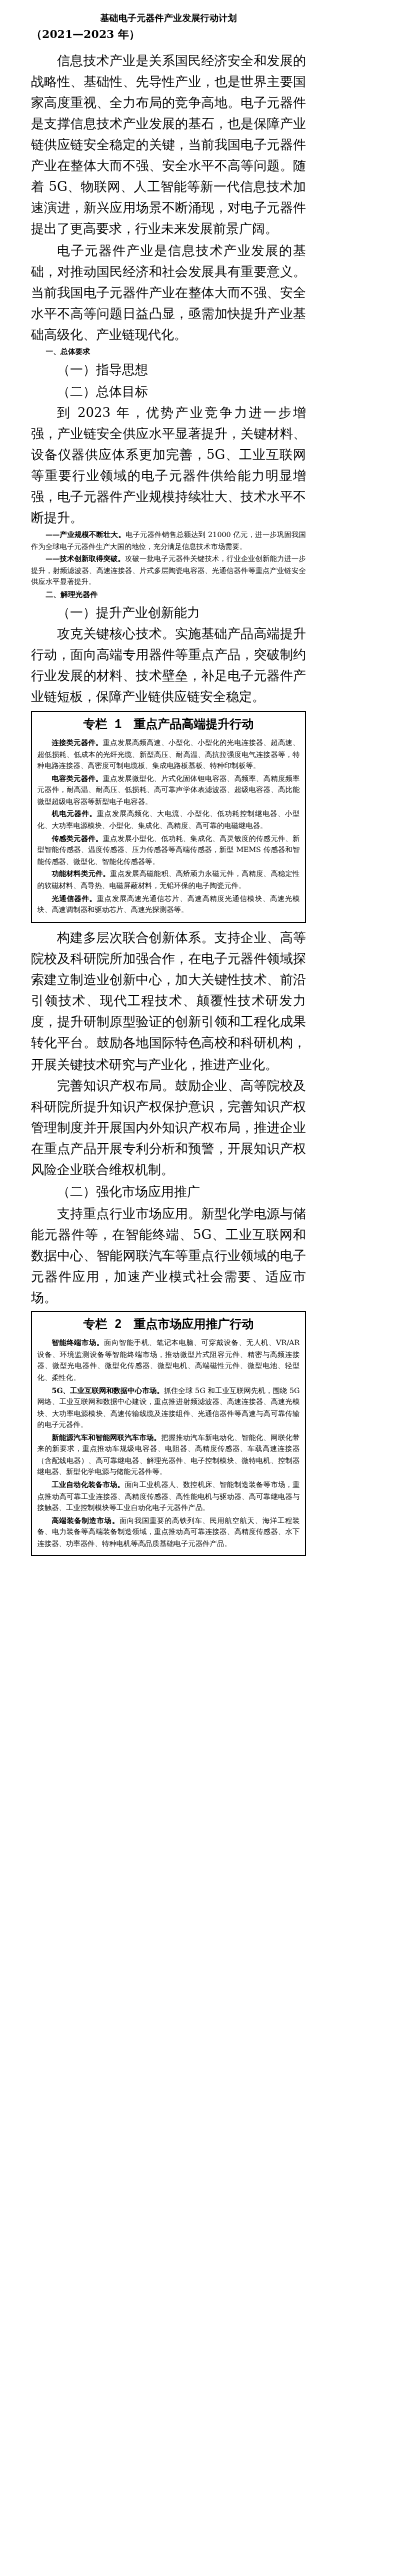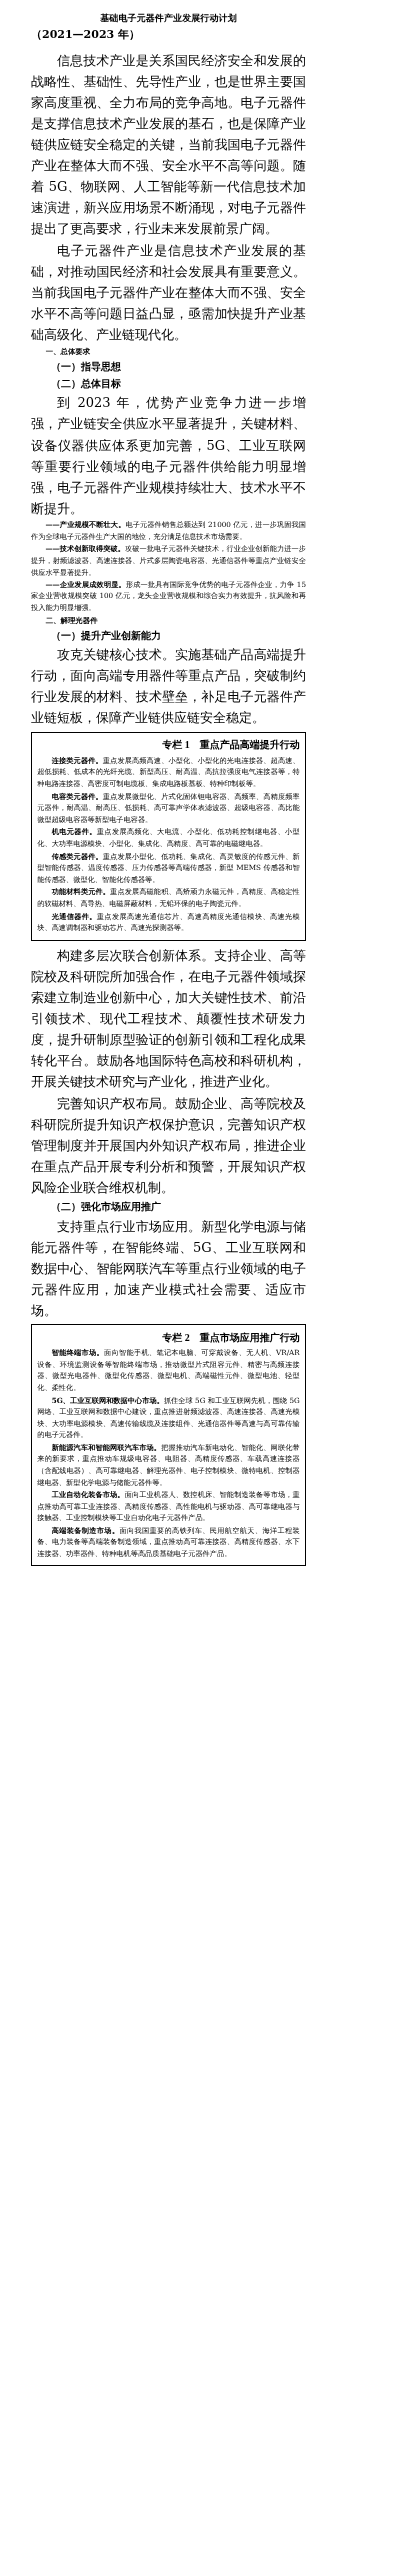--- a/index.html
+++ b/index.html
@@ -46,22 +46,22 @@
   p.h1 {
     font-family: "DejaVu Serif", "Liberation Serif", serif;
     font-size: 7.4px;
     font-weight: bold;
     line-height: 1.62;
     margin: 1.2px 0 0.6px 0;
     text-indent: 2em;
   }
   p.h2 {
     font-family: "DejaVu Serif", "Liberation Serif", serif;
-    font-size: 10px;
-    font-weight: bold;
+    font-size: 13px;
+    font-weight: normal;
     line-height: 1.62;
     margin: 0.6px 0 0.6px 0;
     text-indent: 2em;
   }
   p.h3 {
     font-family: "DejaVu Serif", "Liberation Serif", serif;
     font-size: 7.2px;
     line-height: 1.62;
     margin: 0 0 0.6px 0;
     text-align: justify;
@@ -70,24 +70,24 @@
   .lead {
     font-weight: bold;
   }
   .box {
     border: 0.6px solid #000000;
     box-sizing: border-box;
     margin: 3.5px 0 4.7px 0;
     padding: 3.5px 5.3px 4.7px 5.3px;
   }
   .box-title {
-    font-family: Liberation Serif, serif;
+    font-family: Liberation Mono, monospace;
     font-weight: bold;
-    font-size: 10px;
-    text-align: right;
+    font-size: 12px;
+    text-align: center;
     margin: 0.6px 0 2.9px 0;
     line-height: 1.5;
   }
   .box p {
     font-family: "DejaVu Serif", "Liberation Serif", serif;
     font-size: 7.2px;
     line-height: 1.6;
     margin: 0 0 1.2px 0;
     text-align: justify;
     text-indent: 2em;
@@ -108,21 +108,20 @@
   <p class="body">电子元器件产业是信息技术产业发展的基础，对推动国民经济和社会发展具有重要意义。当前我国电子元器件产业在整体大而不强、安全水平不高等问题日益凸显，亟需加快提升产业基础高级化、产业链现代化。</p>
 
   <p class="h1">一、总体要求</p>
   <p class="h2">（一）指导思想</p>
 
   <p class="h2">（二）总体目标</p>
   <p class="body">到 2023 年，优势产业竞争力进一步增强，产业链安全供应水平显著提升，关键材料、设备仪器供应体系更加完善，5G、工业互联网等重要行业领域的电子元器件供给能力明显增强，电子元器件产业规模持续壮大、技术水平不断提升。</p>
 
   <p class="h3"><span class="lead">——产业规模不断壮大。</span><span>电子元器件销售总额达到 21000 亿元，进一步巩固我国作为全球电子元器件生产大国的地位，充分满足信息技术市场需要。</span></p>
   <p class="h3"><span class="lead">——技术创新取得突破。</span><span>攻破一批电子元器件关键技术，行业企业创新能力进一步提升，射频滤波器、高速连接器、片式多层陶瓷电容器、光通信器件等重点产业链安全供应水平显著提升。</span></p>
-  <p class="h3"><span class="lead">——企业发展成效明显。</span><span>形成一批具有国际竞争优势的电子元器件企业，力争 15 家企业营收规模突破 100 亿元，龙头企业营收规模和综合实力有效提升，抗风险和再投入能力明显增强。</span></p>
 
   <p class="h1">二、解理光器件</p>
   <p class="h2">（一）提升产业创新能力</p>
   <p class="body">攻克关键核心技术。实施基础产品高端提升行动，面向高端专用器件等重点产品，突破制约行业发展的材料、技术壁垒，补足电子元器件产业链短板，保障产业链供应链安全稳定。</p>
 
   <div class="box">
     <div class="box-title">专栏 1　重点产品高端提升行动</div>
     <p><span class="lead">连接类元器件。</span><span>重点发展高频高速、小型化、小型化的光电连接器、超高速、超低损耗、低成本的光纤光缆、新型高压、耐高温、高抗拉强度电气连接器等，特种电路连接器、高密度可制电缆板、集成电路板基板、特种印制板等。</span></p>
     <p><span class="lead">电容类元器件。</span><span>重点发展微型化、片式化固体钽电容器、高频率、高精度频率元器件，耐高温、耐高压、低损耗、高可靠声学体表滤波器、超级电容器、高比能微型超级电容器等新型电子电容器。</span></p>
     <p><span class="lead">机电元器件。</span><span>重点发展高频化、大电流、小型化、低功耗控制继电器、小型化、大功率电源模块、小型化、集成化、高精度、高可靠的电磁继电器。</span></p>

